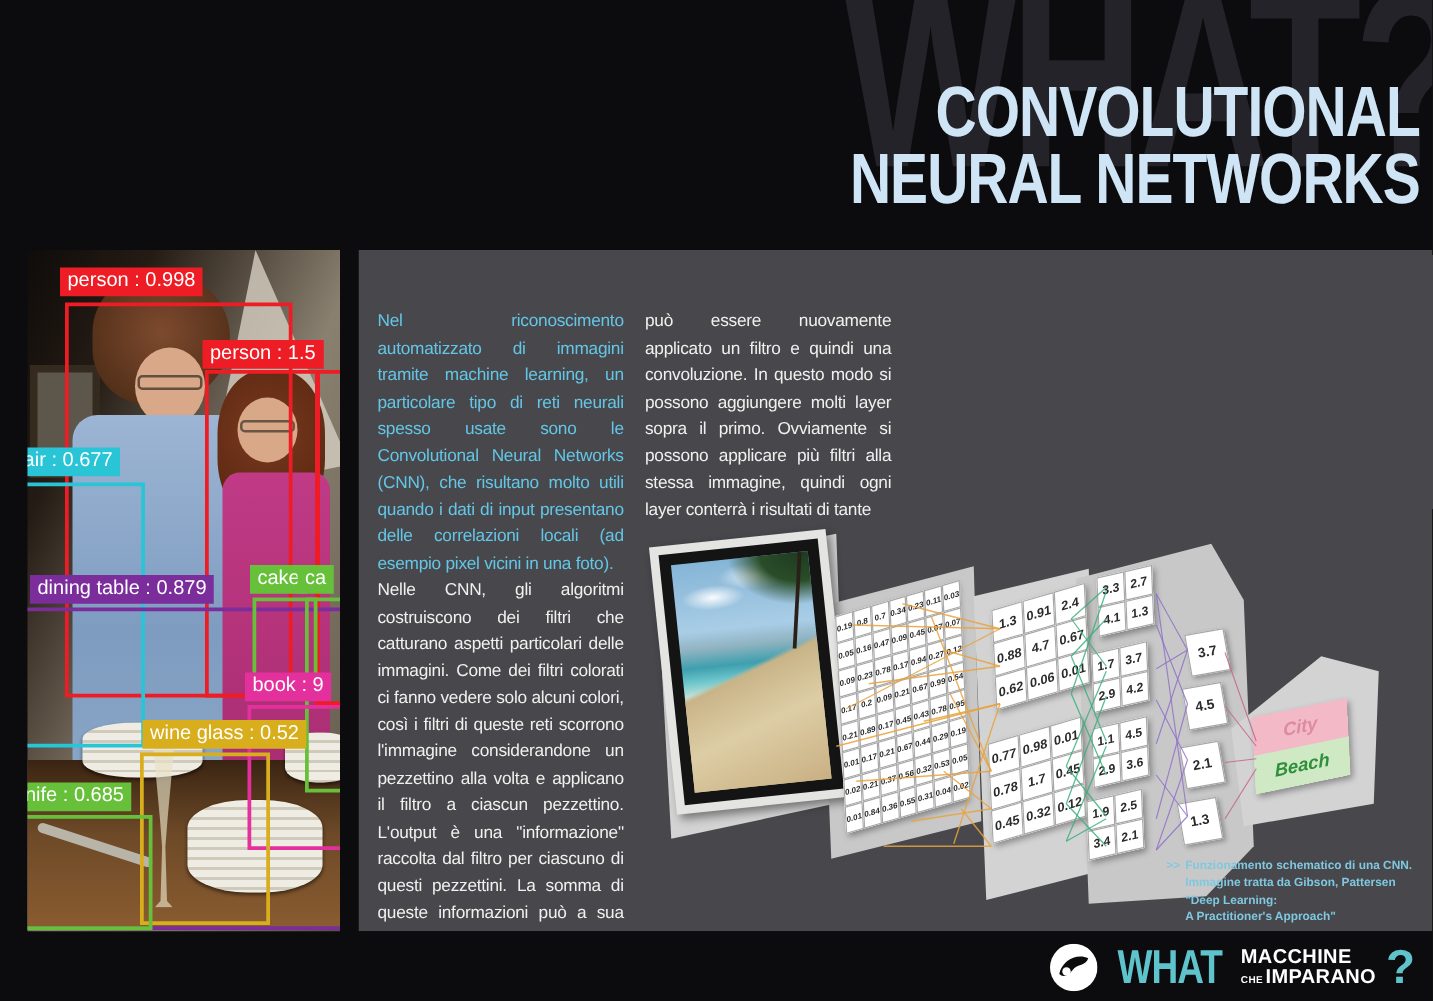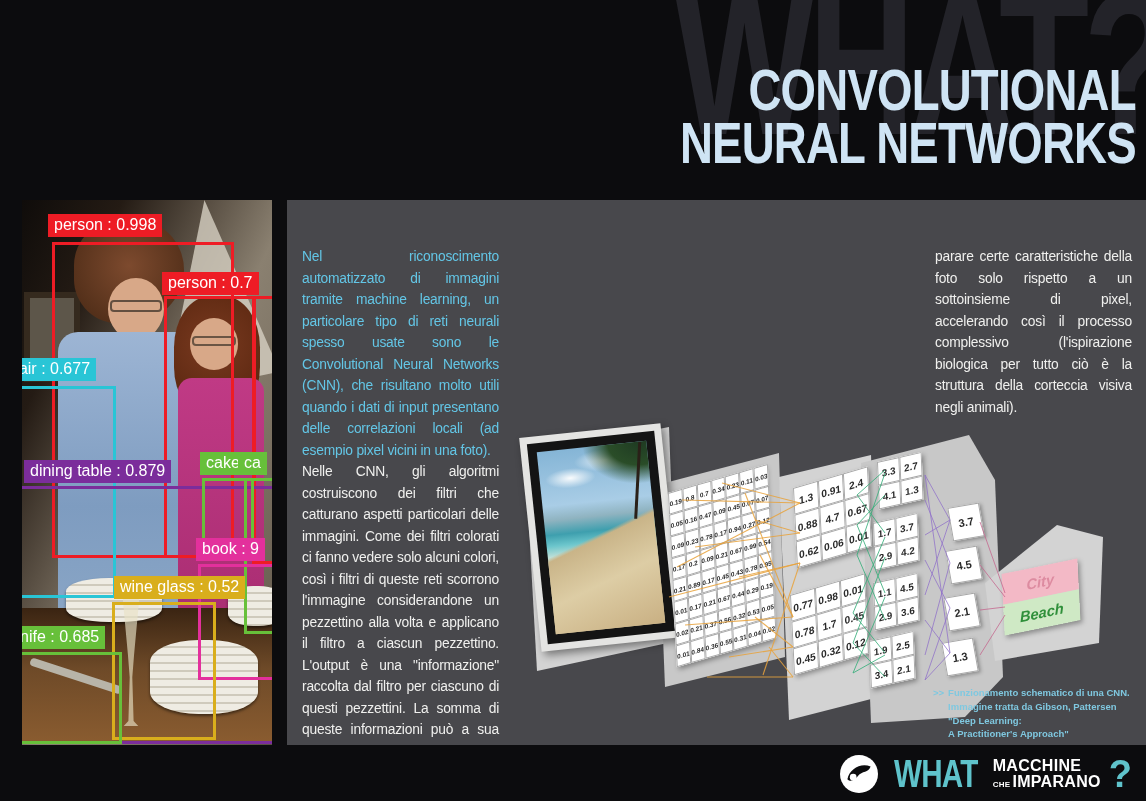--- a/index.html
+++ b/index.html
@@ -152,21 +152,21 @@
     <div class="ph plates" id="plates1"></div>
     <div class="ph plates" id="plates2"></div>
     <div class="ph plates" id="plates3"></div>
     <div class="ph" id="flute"></div>
     <div class="ph" id="knife-obj"></div>
 
     <div class="det-box" id="box-person1"></div>
     <div class="det-label" id="lab-person1">person : 0.998</div>
     <div class="det-box" id="box-person2"></div>
     <div class="det-box" id="box-person3"></div>
-    <div class="det-label" id="lab-person2">person : 0.7</div>
+    <div class="det-label" id="lab-person2">person : 1.5</div>
     <div class="det-box" id="box-chair"></div>
     <div class="det-label" id="lab-chair">chair : 0.677</div>
     <div class="det-box" id="box-dining"></div>
     <div class="det-label" id="lab-dining">dining table : 0.879</div>
     <div class="det-label" id="lab-cake1">cake</div>
     <div class="det-box" id="box-cake1"></div>
     <div class="det-label" id="lab-cake2">ca</div>
     <div class="det-box" id="box-cake2"></div>
     <div class="det-box" id="box-book"></div>
     <div class="det-label" id="lab-book">book : 9</div>
@@ -174,21 +174,21 @@
     <div class="det-label" id="lab-wine">wine glass : 0.52</div>
     <div class="det-box" id="box-knife"></div>
     <div class="det-label" id="lab-knife">knife : 0.685</div>
   </div>
 
   <div id="panel">
     <div class="col" id="col1">
       <div class="intro">Nel riconoscimento automatizzato di immagini tramite machine learning, un particolare tipo di reti neurali spesso usate sono le Convolutional Neural Networks (CNN), che risultano molto utili quando i dati di input presentano delle correlazioni locali (ad esempio pixel vicini in una foto).</div>
       <div>Nelle CNN, gli algoritmi costruiscono dei filtri che catturano aspetti particolari delle immagini. Come dei filtri colorati ci fanno vedere solo alcuni colori, così i filtri di queste reti scorrono l'immagine considerandone un pezzettino alla volta e applicano il filtro a ciascun pezzettino. L'output è una "informazione" raccolta dal filtro per ciascuno di questi pezzettini. La somma di queste informazioni può a sua volta essere vista come una nuova immagine a cui</div>
     </div>
-    <div class="col" id="col4">parare certe caratteristiche della foto solo rispetto a un sottoinsieme di pixel, accelerando così il processo complessivo (l'ispirazione biologica per tutto ciò è la struttura della corteccia visiva negli animali).</div>
+    <div class="col" id="col2">può essere nuovamente applicato un filtro e quindi una convoluzione. In questo modo si possono aggiungere molti layer sopra il primo.  Ovviamente si possono applicare più filtri alla stessa immagine, quindi ogni layer conterrà i risultati di tante</div>
 
     <svg class="dsvg" id="svg-sheets" viewBox="0 0 629 320">
       <polygon class="sheet lt" points="8,30 152,2 160,216 20,246"></polygon>
       <polygon class="sheet" points="140,60 262,28 268,232 148,262"></polygon>
       <polygon class="sheet lt" points="262,52 354,30 362,272 272,295"></polygon>
       <polygon class="sheet" points="344,38 452,10 478,55 486,252 448,292 354,298"></polygon>
       <polygon class="sheet lt" points="468,158 540,100 586,112 582,218 478,236"></polygon>
     </svg>
 
     <div id="beach-frame">

